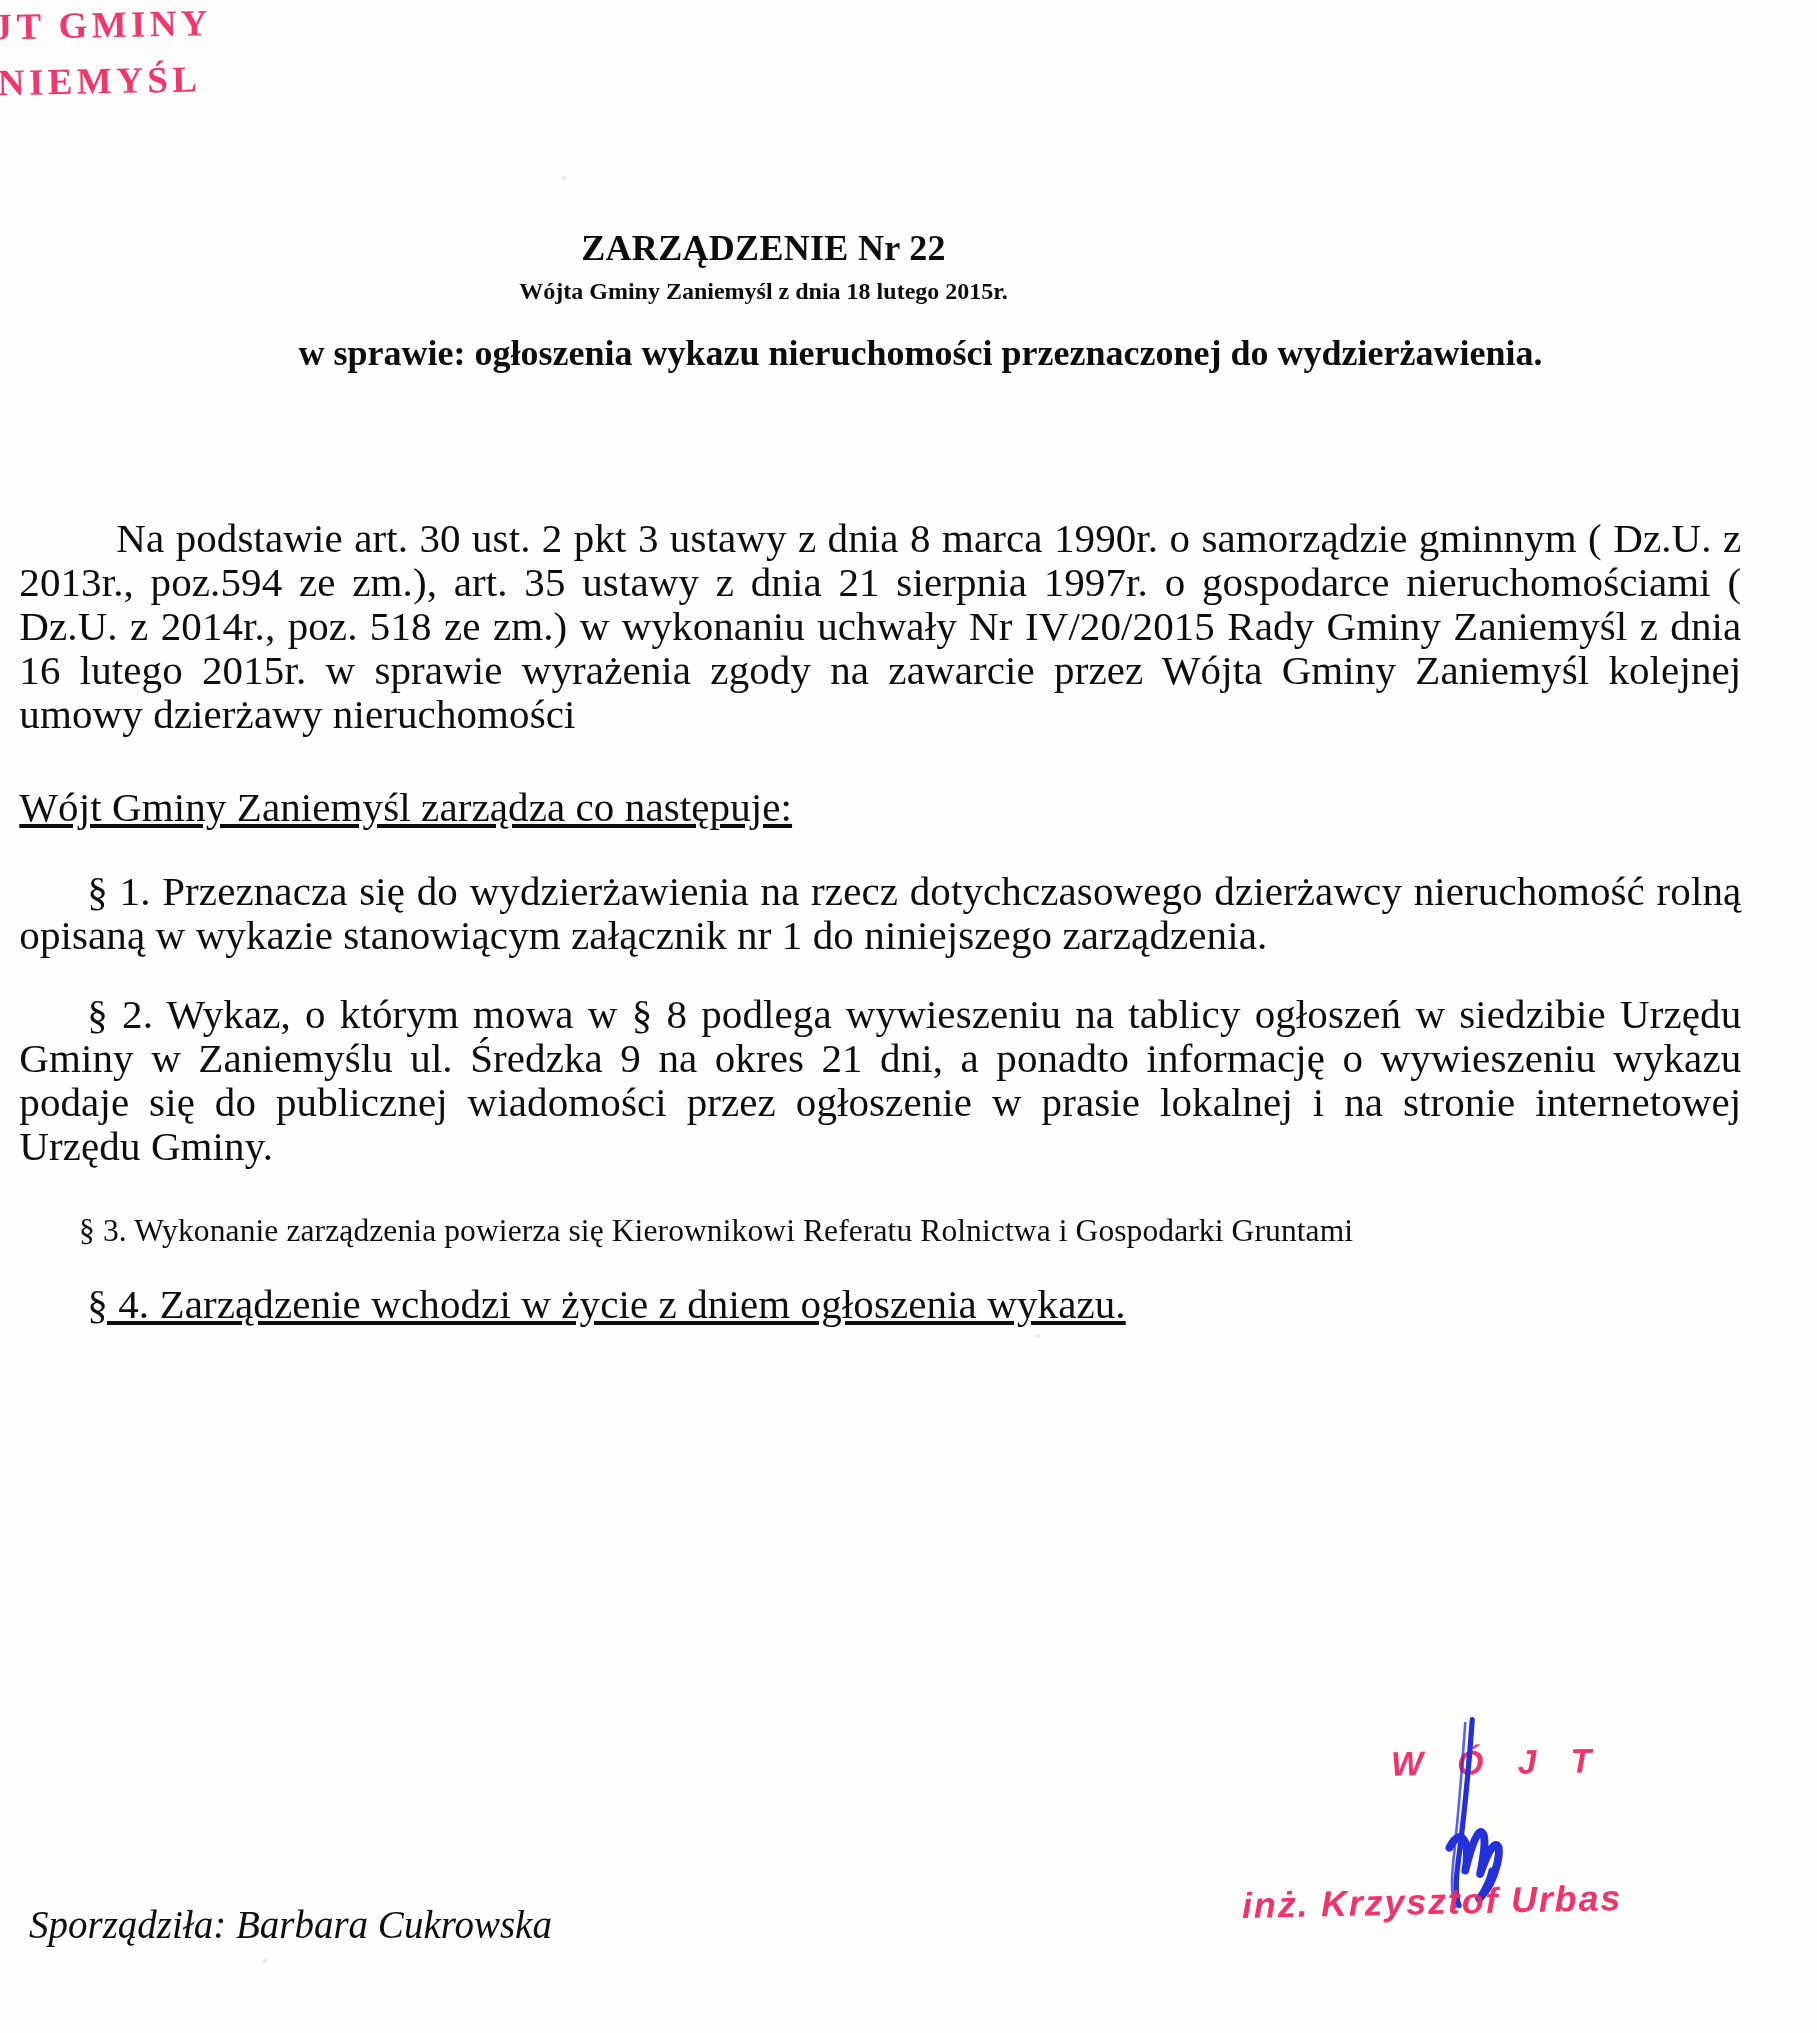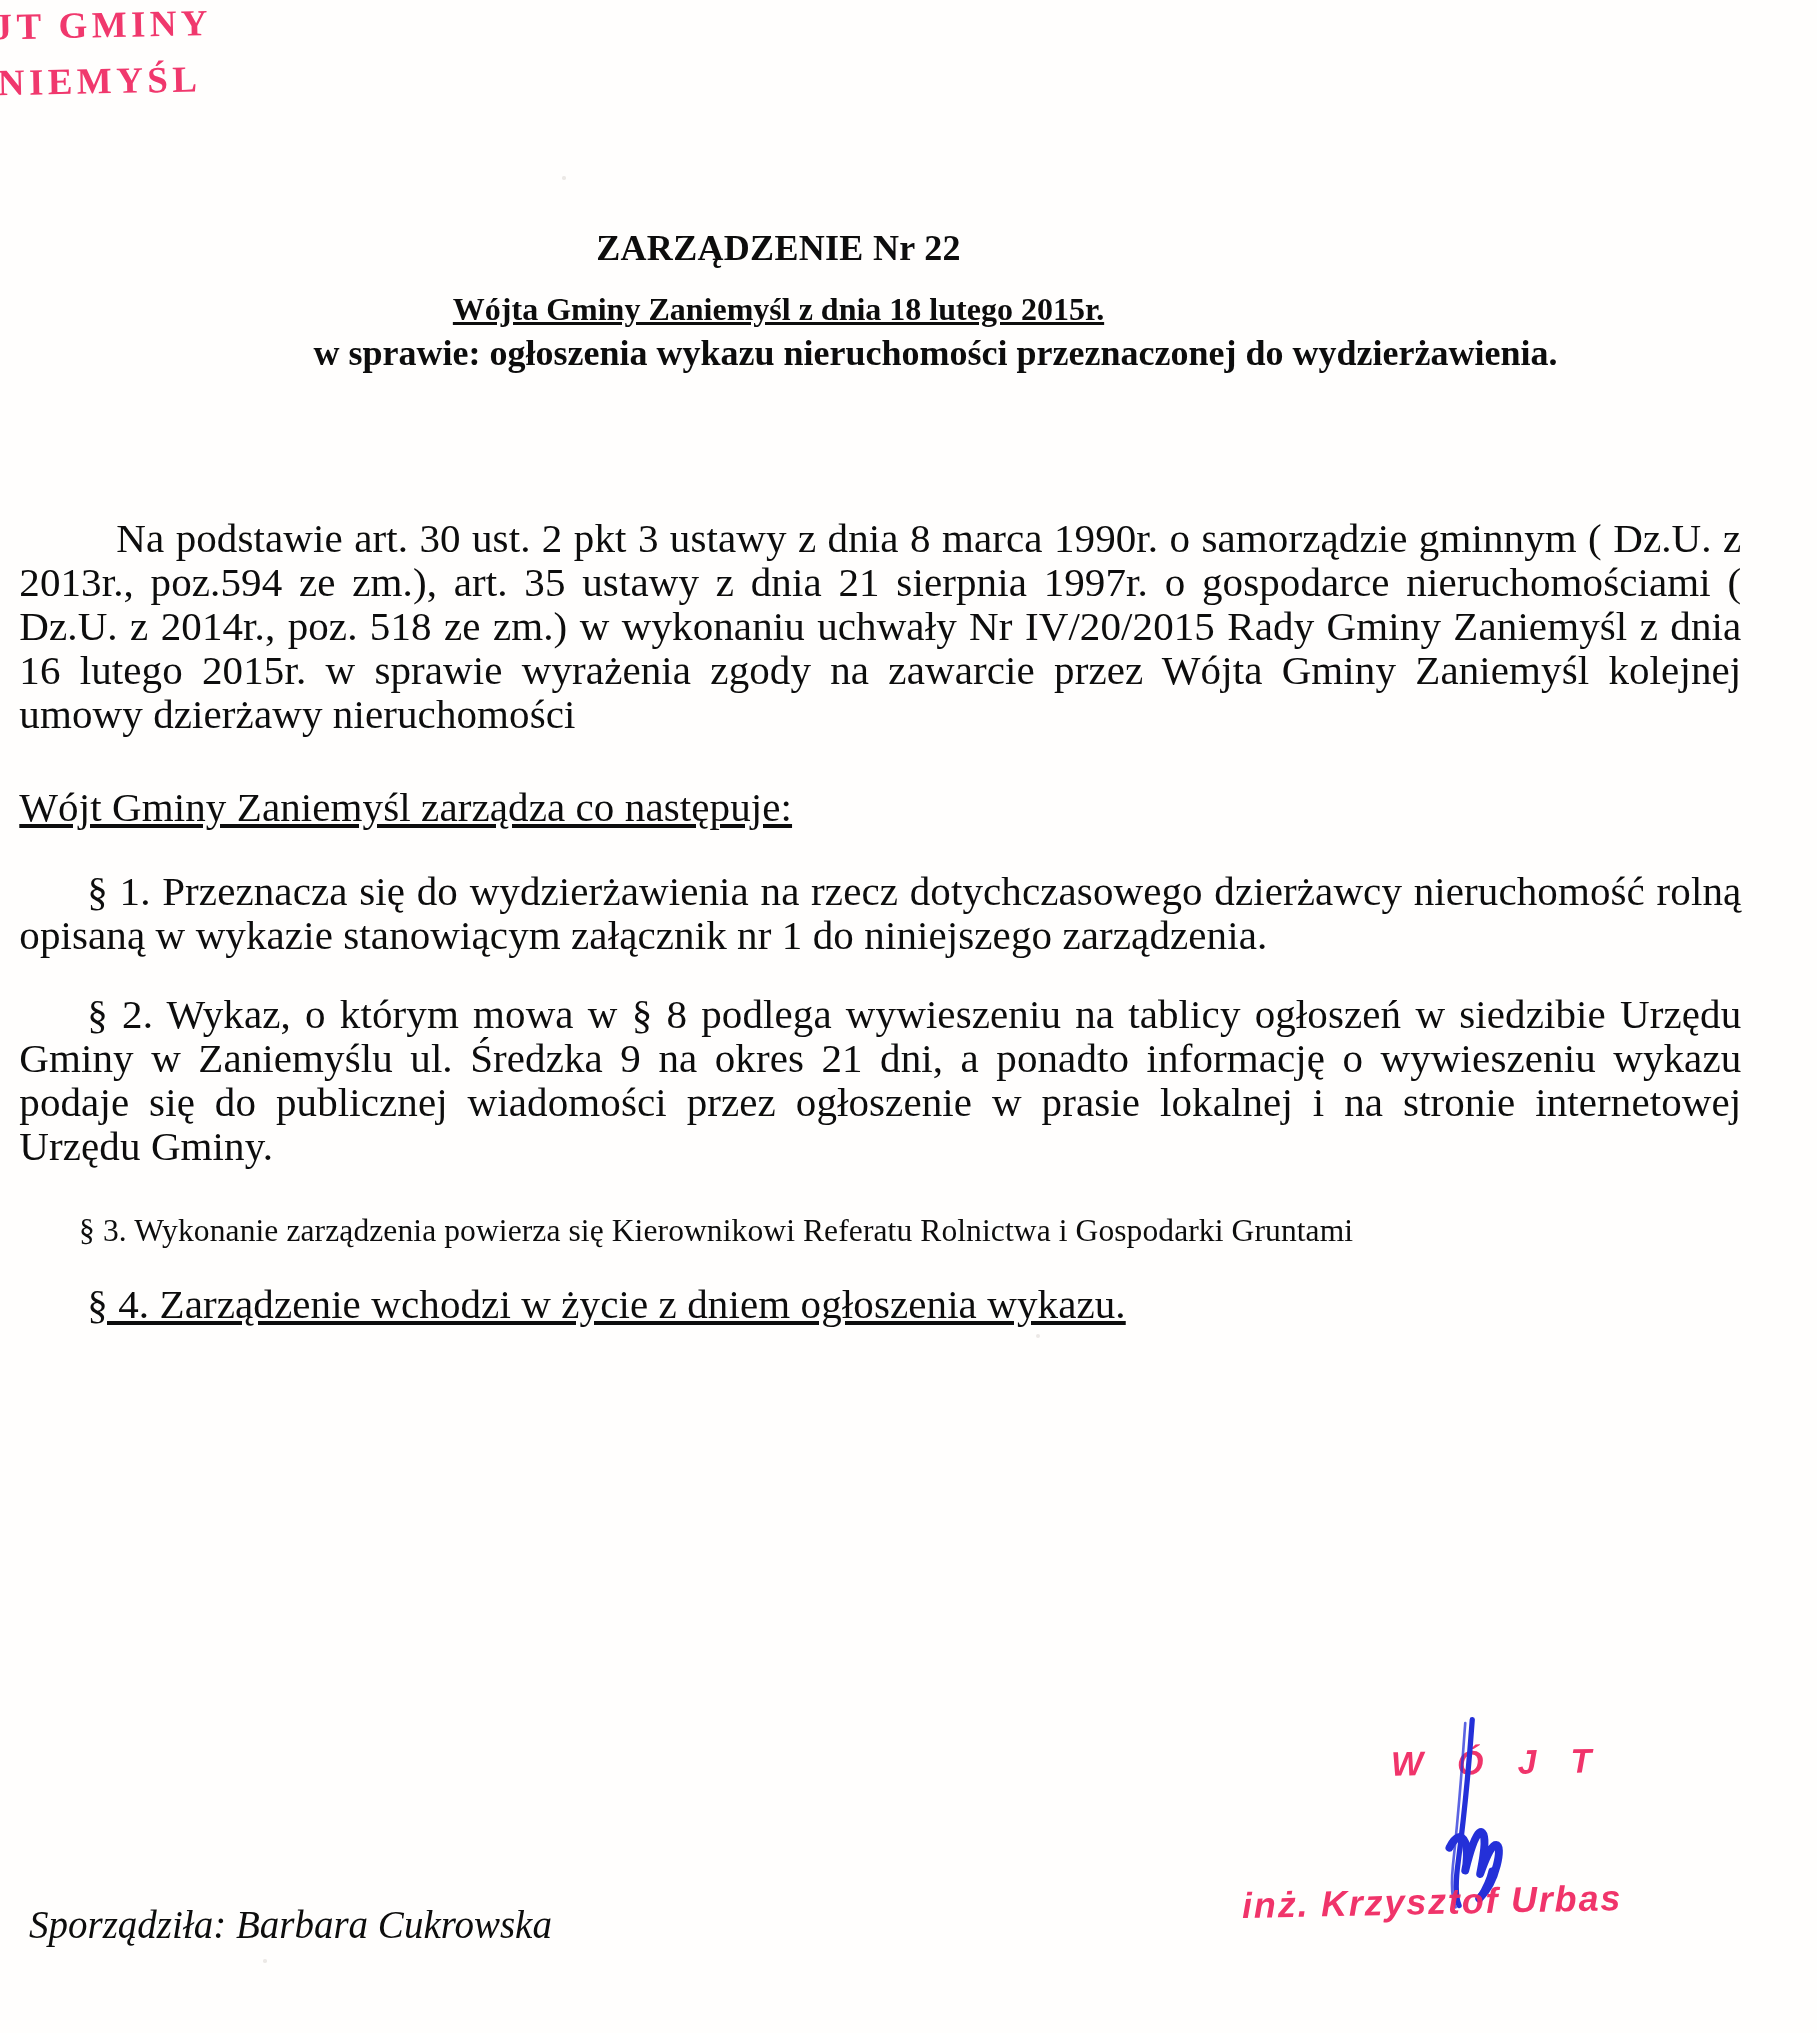--- a/index.html
+++ b/index.html
@@ -37,36 +37,35 @@
     transform: rotate(-1.1deg);
     transform-origin: left top;
     opacity: .93;
   }
   .header-stamp .l1 { font-size: 37px; display: block; white-space: nowrap; }
   .header-stamp .l2 { font-size: 37px; display: block; white-space: nowrap; margin-top: 19.3px; margin-left: 5.3px; }
 
   
   .title-block {
     position: absolute;
-    left: 15px;
+    left: 0;
     top: 230px;
     width: 1527px;
     text-align: center;
     font-weight: 700;
   }
   .title-line1 {
     font-size: 36px;
     letter-spacing: 0.3px;
     line-height: 1.0;
   }
   .title-line2 {
-    font-size: 32px;
-    line-height: 1.0;
-    margin-top: 27px;
-    text-decoration: underline;
+    font-size: 24px;
+    line-height: 1.0;
+    margin-top: 13px;
   }
   .title-line3 {
     font-size: 36px;
     line-height: 1.0;
     margin-top: 19.3px;
     width: 1527px;
     text-align: center;
   }
 
   

